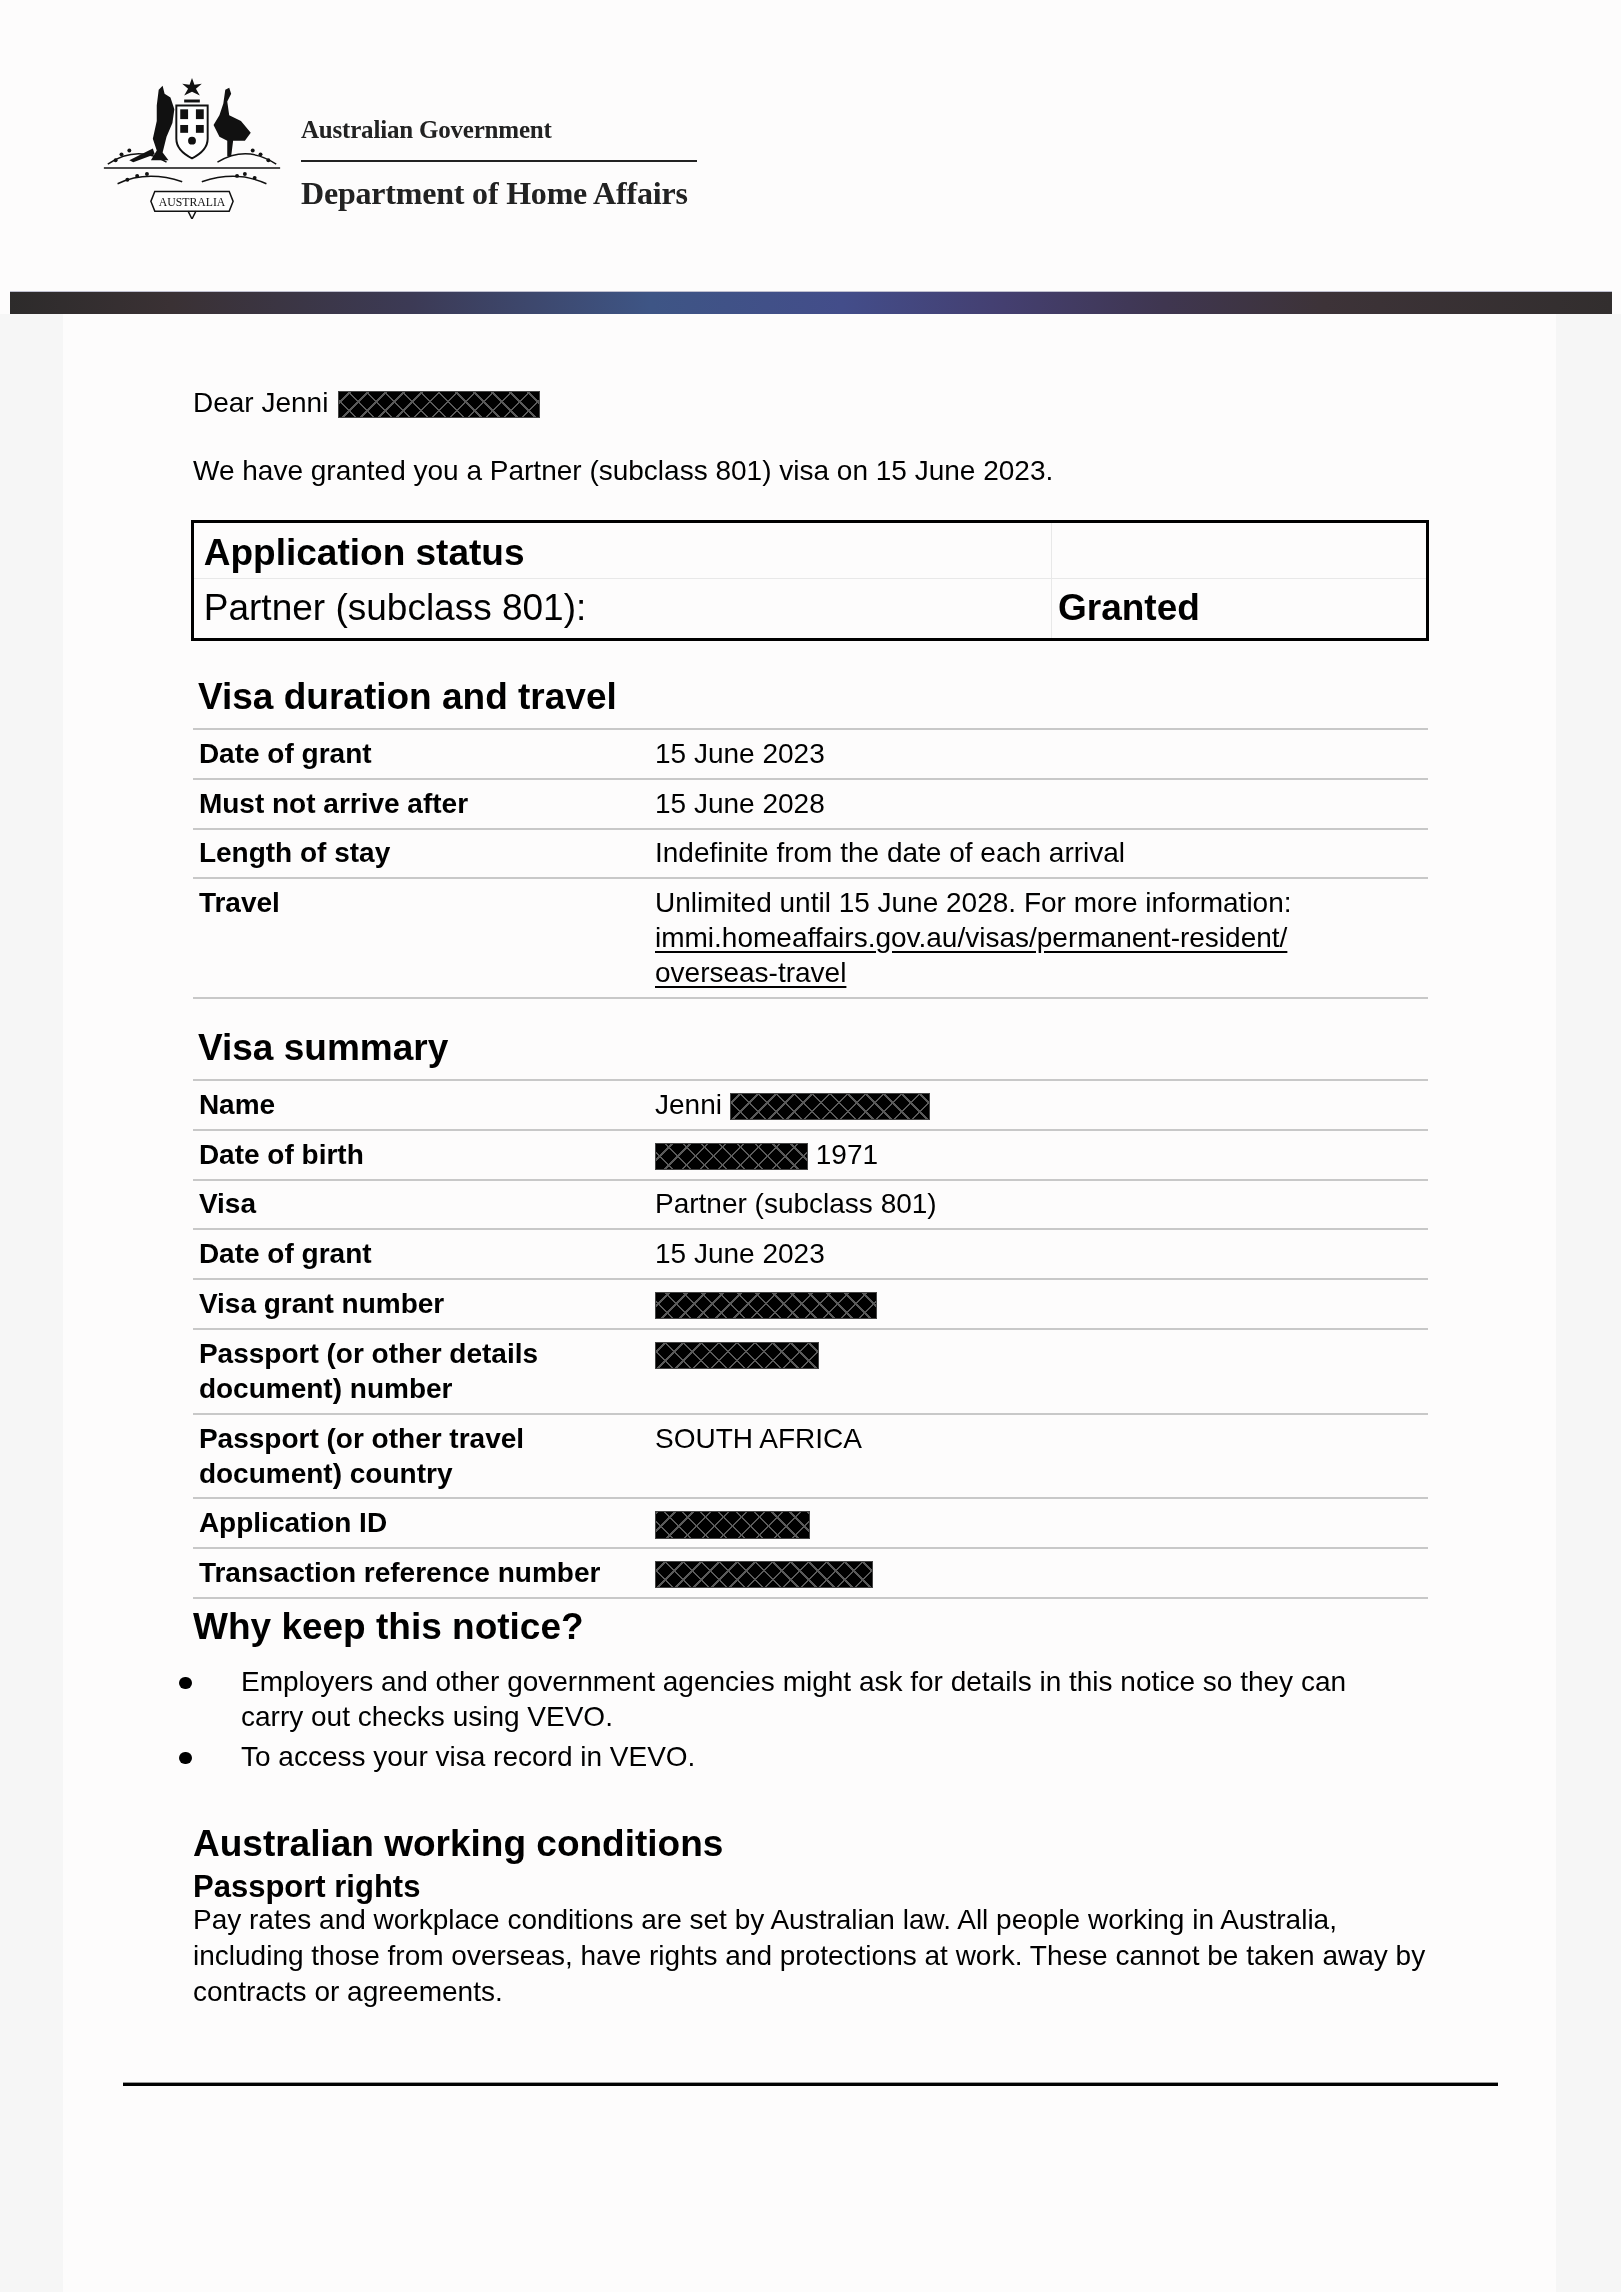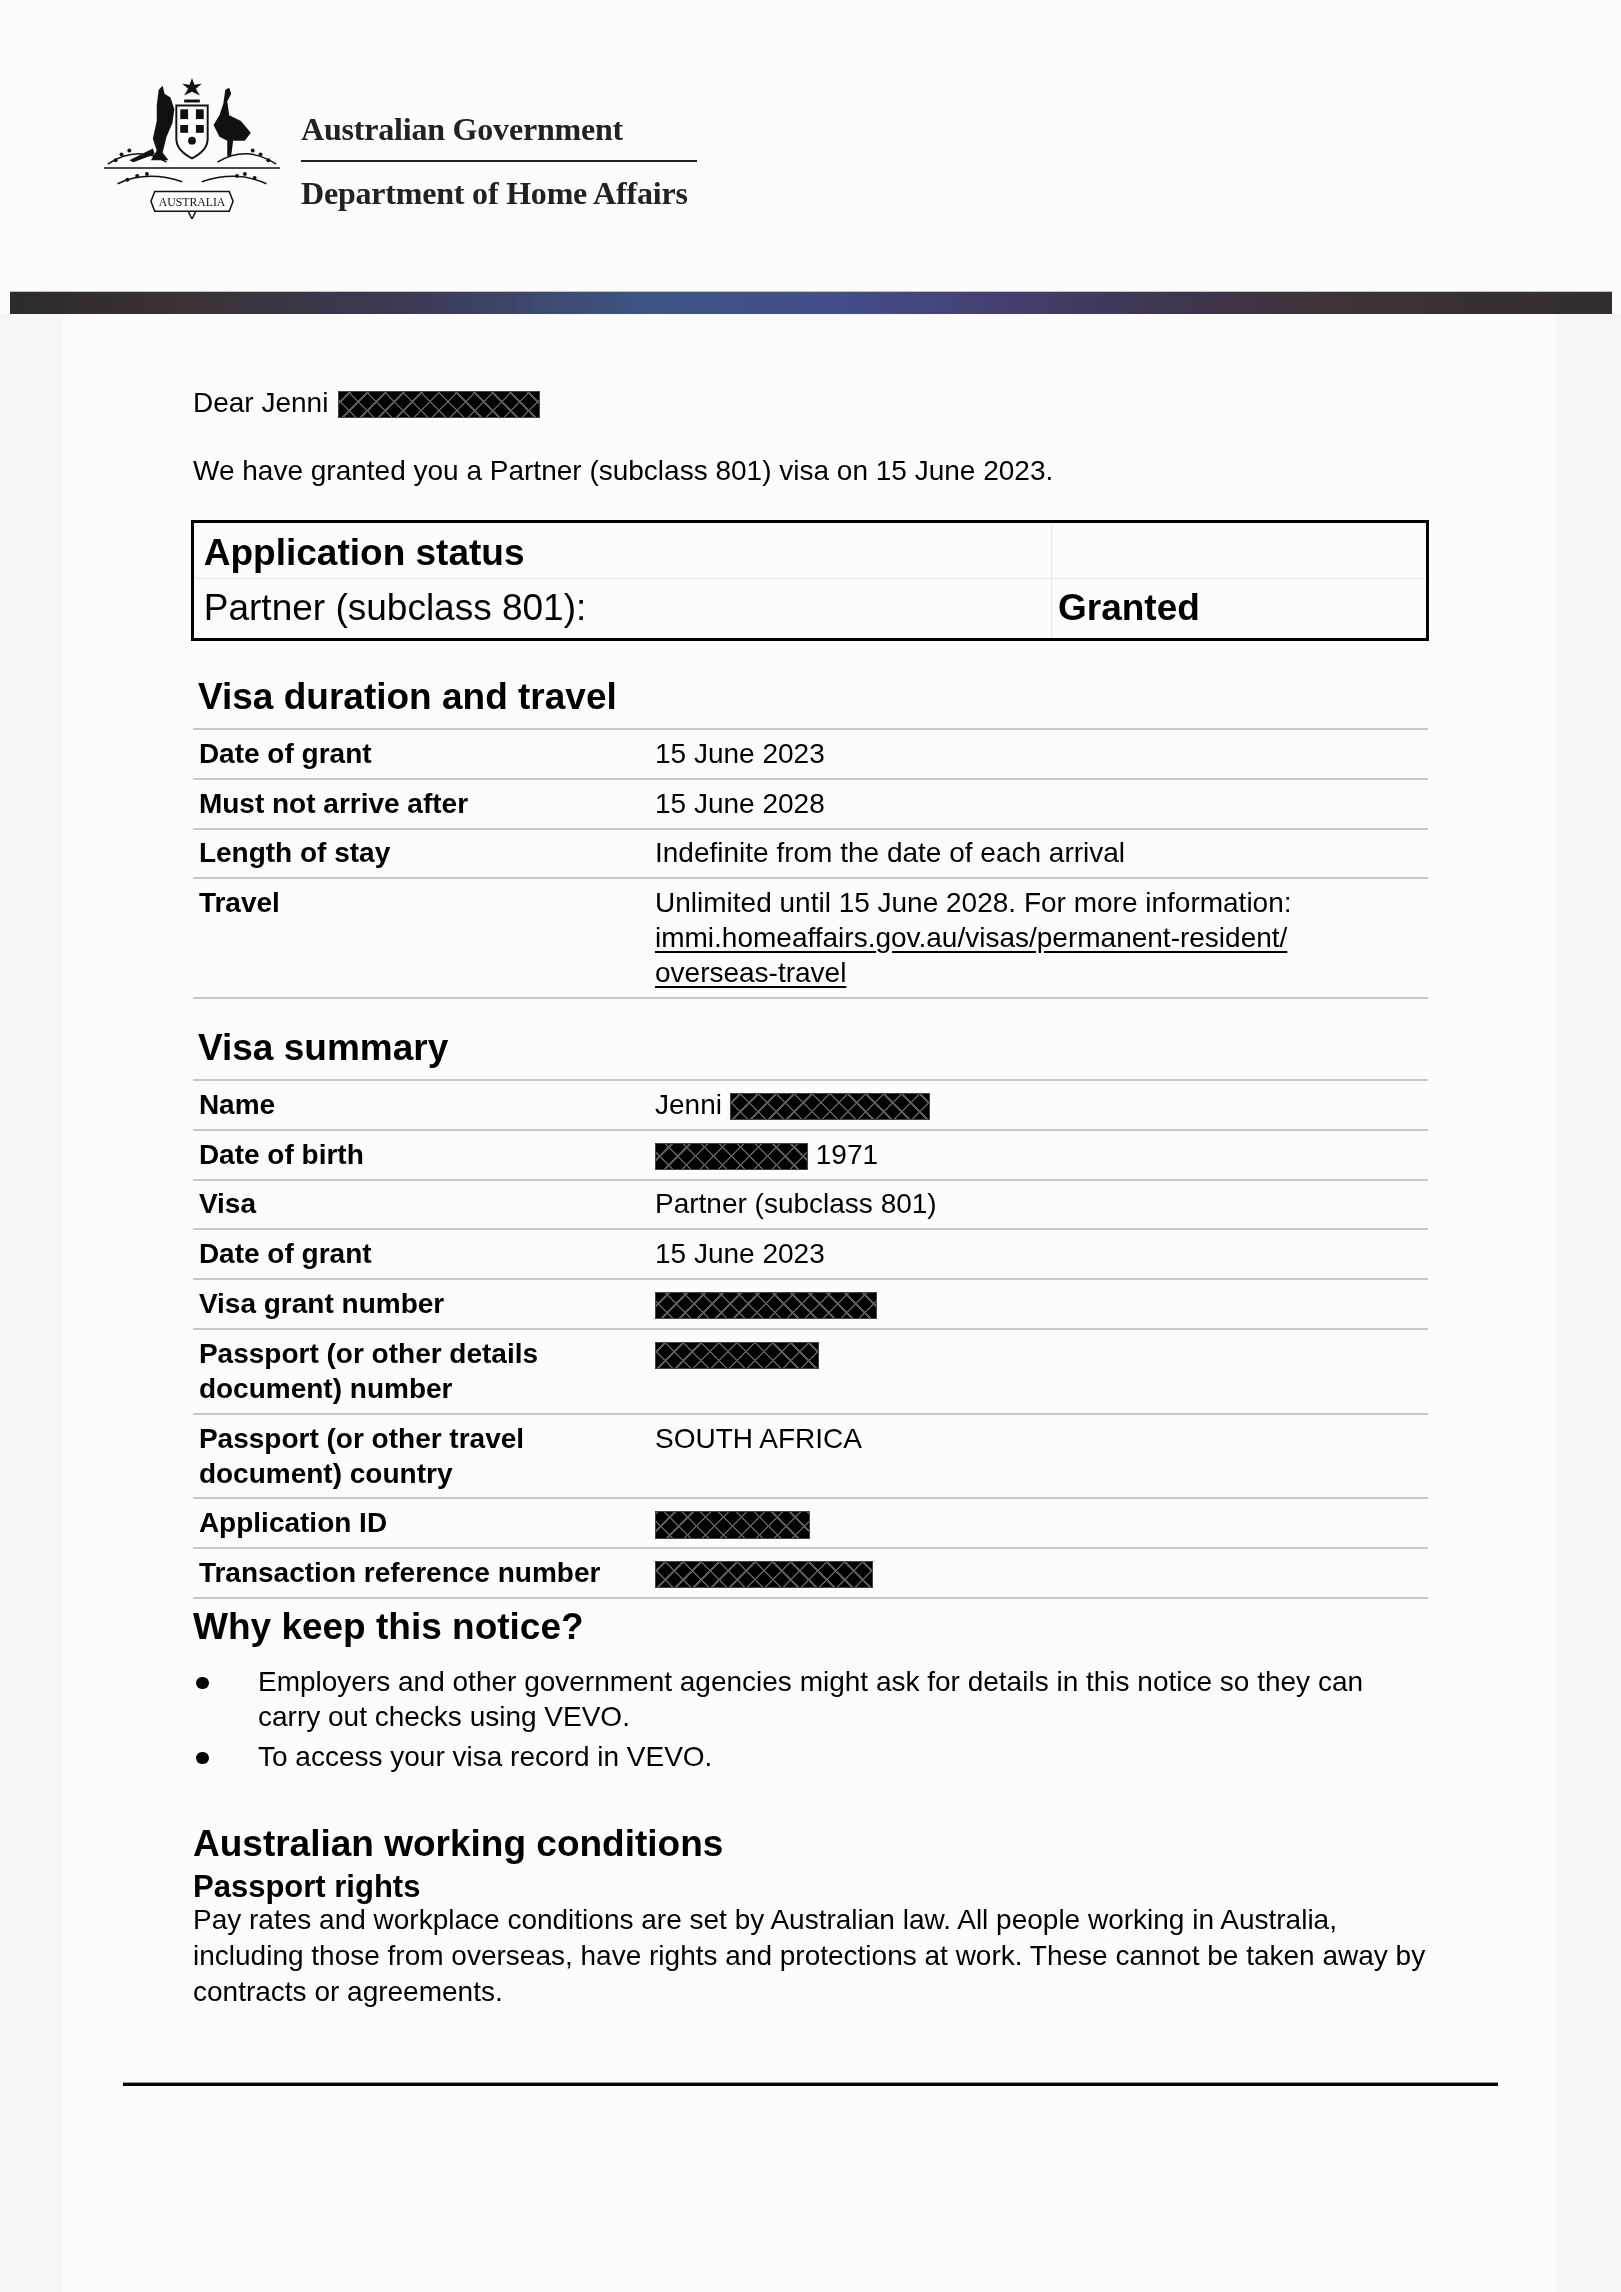--- a/index.html
+++ b/index.html
@@ -6,21 +6,21 @@
     html, body { width: 1621px; height: 2293px; background: #f7f7f7; }
     body { position: relative; font-family: "Liberation Sans", "DejaVu Sans", sans-serif; color: #000; overflow: hidden; }
 
     .page { position: absolute; left: 0; top: 0; width: 1621px; height: 2293px; background: #fdfcfc; }
     .page-side-left { position: absolute; left: 0; top: 314px; width: 63px; height: 1979px; background: #f6f6f6; }
     .page-side-right { position: absolute; right: 0; top: 314px; width: 65px; height: 1979px; background: #f6f6f6; }
 
     
     .crest { position: absolute; left: 98px; top: 76px; width: 188px; height: 143px; }
     .agency { position: absolute; left: 301px; top: 110px; width: 397px; font-family: "Liberation Serif", "DejaVu Serif", serif; font-weight: bold; color: #222; }
-    .agency .gov { font-size: 32px; line-height: 39px; letter-spacing: -0.2px; }
+    .agency .gov { font-size: 25px; line-height: 39px; letter-spacing: -0.2px; }
     .agency .rule { height: 2px; background: #222; width: 396px; margin: 10.8px 0 11.8px 0; }
     .agency .dept { font-size: 32px; line-height: 39px; letter-spacing: -0.2px; }
 
     .banner { position: absolute; left: 9.8px; top: 291px; width: 1602px; height: 22.5px;
       background: linear-gradient(90deg, #2d2b2b 0%, #3a3134 10%, #3c3a55 25%, #3e5585 40%, #434d8a 52%, #443f70 62%, #3f3650 72%, #3d3338 82%, #322e2e 100%);
       border-top: 1px solid #bfbfcf; }
     .p { position: absolute; left: 193px; font-size: 28px; line-height: 35px; }
     .redact { display: inline-block; vertical-align: middle; background-color: #000;
       background-image:
         repeating-linear-gradient(45deg, transparent 0, transparent 10.8px, #5a5a5a 10.8px, #5a5a5a 12.7px),
@@ -39,21 +39,21 @@
     .h2 { position: absolute; font-size: 37px; font-weight: bold; line-height: 45px; }
 
     
     .kv { position: absolute; left: 193px; width: 1235px; border-top: 2.9px solid #c8c8c8; }
     .kv .row { position: relative; border-bottom: 2.9px solid #c8c8c8; display: flex; }
     .kv .k { width: 462px; padding: 5.9px 0 6.9px 5.9px; font-size: 28px; line-height: 35px; font-weight: bold; }
     .kv .v { flex: 1; padding: 5.9px 0 6.9px 0; font-size: 28px; line-height: 35px; }
     .kv .v a { color: #000; text-decoration: underline; text-underline-offset: 3.9px; }
 
     
-    .bullets { position: absolute; left: 193px; top: 1664px; width: 1235px; list-style: none; }
+    .bullets { position: absolute; left: 176px; top: 1664px; width: 1235px; list-style: none; }
     .bullets li { position: relative; padding-left: 65px; font-size: 28px; line-height: 35px; margin-bottom: 4.9px; }
     .bullets li .dot { position: absolute; left: 2.9px; top: 12.7px; width: 12.7px; height: 12.7px; border-radius: 50%; background: #000; }
 
     .h3 { position: absolute; font-size: 31px; font-weight: bold; line-height: 39px; }
     .para { position: absolute; left: 193px; top: 1902px; width: 1245px; font-size: 28px; line-height: 36px; }
 
     .footer-rule { position: absolute; left: 123px; top: 2082px; width: 1375px; height: 3.9px; background: #000; border-top: 1px solid #999; }
   </style>
 </head>
 <body>

